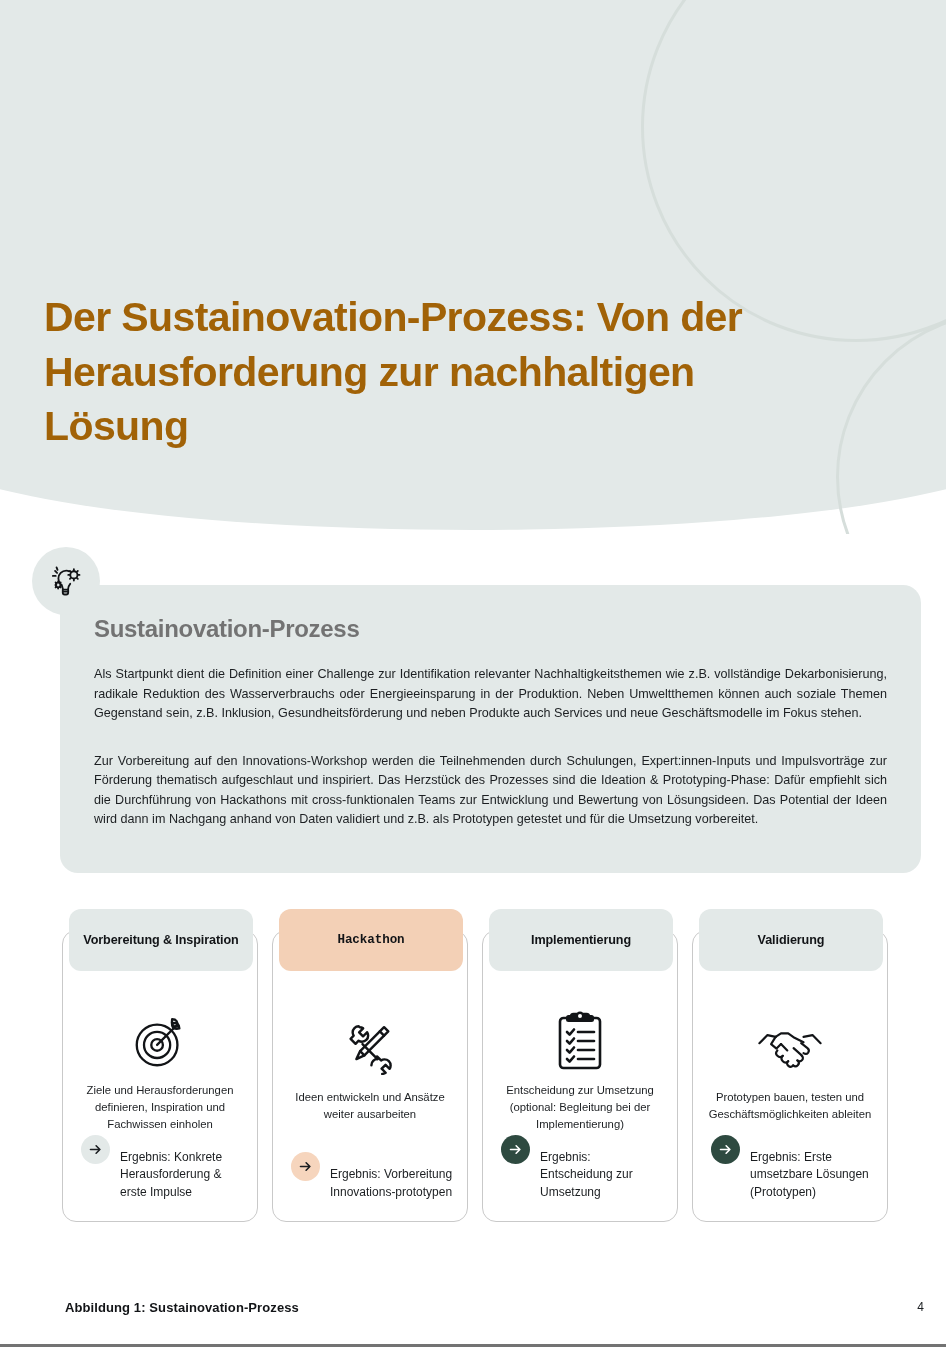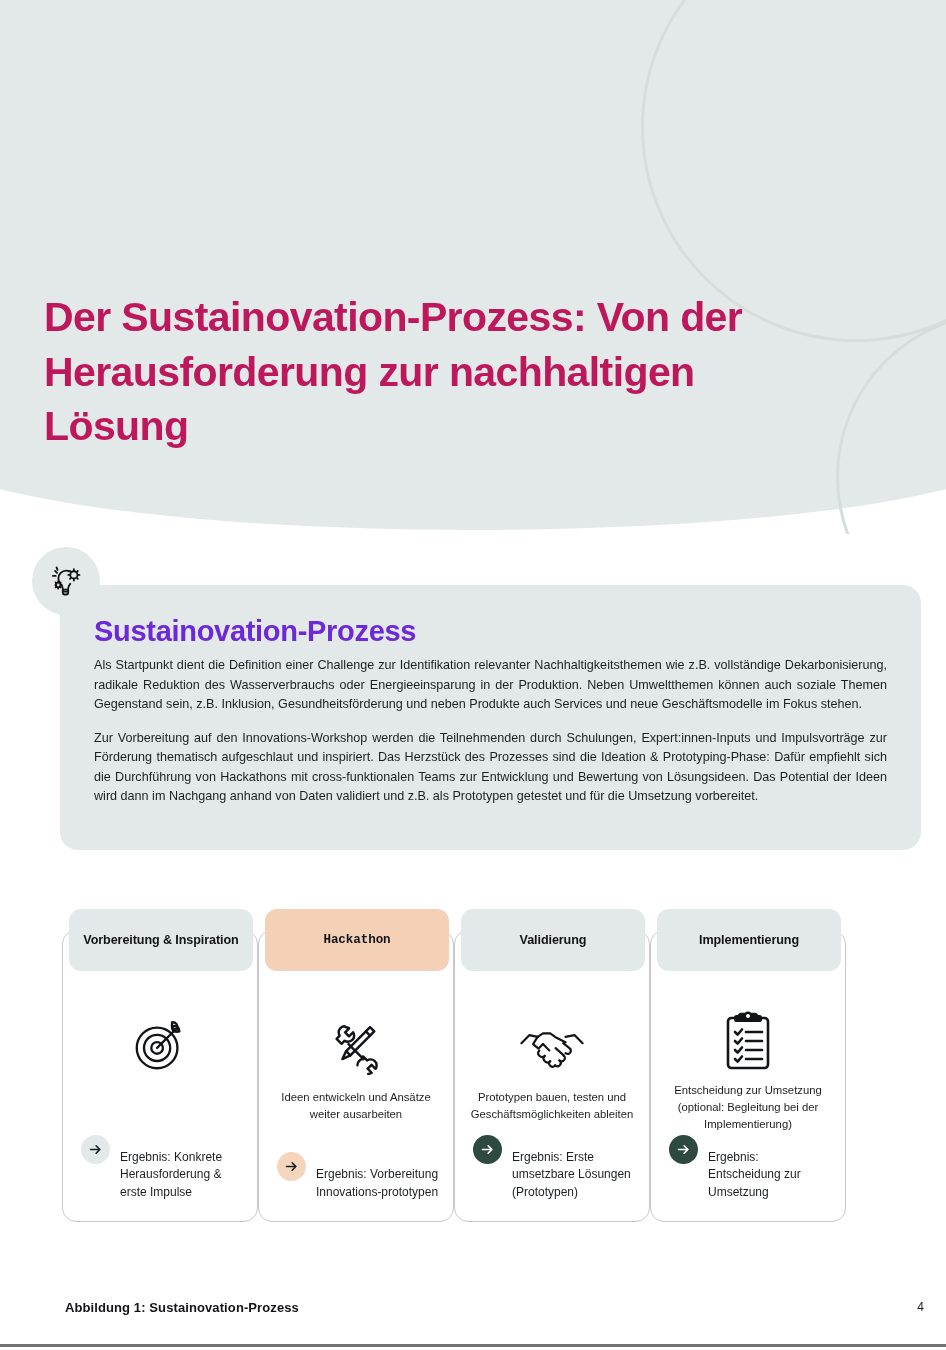--- a/index.html
+++ b/index.html
@@ -55,21 +55,21 @@
     height: 330px;
     border-radius: 50%;
     border: 3px solid #d6dedb;
   }
 
   .page-title {
     position: absolute;
     top: 290px;
     left: 44px;
     width: 800px;
-    color: #be185d;
+    color: #a16207;
     font-size: 41px;
     font-weight: bold;
     line-height: 1.33;
     letter-spacing: -0.6px;
   }
 
   
   .badge-icon {
     position: absolute;
     top: 547px;
@@ -90,42 +90,43 @@
     position: absolute;
     top: 585px;
     left: 60px;
     width: 861px;
     padding: 30px 34px 28px 34px;
     background: #e3e9e8;
     border-radius: 18px;
     z-index: 2;
   }
   .info-card h2 {
-    color: #6d28d9;
-    font-size: 29px;
+    color: #737373;
+    font-size: 24px;
     font-weight: bold;
     letter-spacing: -0.3px;
-    margin-bottom: 8px;
+    margin-bottom: 22px;
   }
   .info-card p {
     color: #1c1f22;
     font-size: 12.6px;
     line-height: 1.55;
     text-align: justify;
-    margin-bottom: 14px;
+    margin-bottom: 28px;
   }
   .info-card p:last-child { margin-bottom: 15px; }
 
   
   .process-row {
     position: absolute;
     top: 930px;
     left: 62px;
     width: 830px;
     display: flex;
+    gap: 14px;
   }
   .pcard {
     position: relative;
     width: 196px;
     height: 292px;
     background: #ffffff;
     border: 1px solid #c9c9c9;
     border-radius: 14px;
     padding: 72px 12px 16px 12px;
     display: flex;
@@ -268,20 +269,21 @@
       <div class="pcard-icon">
         <svg width="62" height="62" viewBox="0 0 64 64" fill="none" stroke="#121417" stroke-width="2.4" stroke-linecap="round" stroke-linejoin="round">
           <circle cx="29" cy="35" r="21"></circle>
           <circle cx="29" cy="35" r="13.5"></circle>
           <circle cx="29" cy="35" r="6"></circle>
           <path d="M29 35L49 15"></path>
           <path d="M44.5 8.5c-1 5 .5 8 5.5 7.5 .5-5-1-7.5-5.5-7.5z"></path>
           <path d="M52 18c-5 1-8-.5-7.5-5.5 5-.5 7.5 1 7.5 5.5z"></path>
         </svg>
       </div>
+      <div class="pcard-desc">Ziele und Herausforderungen definieren, Inspiration und Fachwissen einholen</div>
       <div class="pcard-result">
         <div class="result-arrow arrow-grey">
           <svg viewBox="0 0 24 24" fill="none" stroke="#1c1f22" stroke-width="2.6" stroke-linecap="round" stroke-linejoin="round">
             <path d="M4 12h15M13 6l6 6-6 6"></path>
           </svg>
         </div>
         <div class="result-text">Ergebnis: Konkrete Herausforderung &amp; erste Impulse</div>
       </div>
     </div>
 
@@ -299,20 +301,49 @@
         </svg>
       </div>
       <div class="pcard-desc">Ideen entwickeln und Ansätze weiter ausarbeiten</div>
       <div class="pcard-result">
         <div class="result-arrow arrow-peach">
           <svg viewBox="0 0 24 24" fill="none" stroke="#1c1f22" stroke-width="2.6" stroke-linecap="round" stroke-linejoin="round">
             <path d="M4 12h15M13 6l6 6-6 6"></path>
           </svg>
         </div>
         <div class="result-text">Ergebnis: Vorbereitung Innovations-prototypen</div>
+      </div>
+    </div>
+
+    <div class="pcard">
+      <div class="pcard-header tint-grey">Implementierung</div>
+      <div class="pcard-icon">
+        <svg width="56" height="64" viewBox="0 0 56 64" fill="none" stroke="#121417" stroke-width="2.6" stroke-linecap="round" stroke-linejoin="round">
+          <rect x="8" y="8" width="40" height="50" rx="3.5"></rect>
+          <path d="M19 8V6.5A2.5 2.5 0 0 1 21.5 4h13A2.5 2.5 0 0 1 37 6.5V8" fill="#121417"></path>
+          <rect x="14" y="5" width="28" height="7" rx="2.5" fill="#121417" stroke="none"></rect>
+          <circle cx="28" cy="6" r="3.2" fill="#ffffff" stroke="#121417" stroke-width="2.4"></circle>
+          <path d="M15 22l2.6 2.6L22 19.5"></path>
+          <path d="M26 22h16"></path>
+          <path d="M15 31l2.6 2.6L22 28.5"></path>
+          <path d="M26 31h16"></path>
+          <path d="M15 40l2.6 2.6L22 37.5"></path>
+          <path d="M26 40h16"></path>
+          <path d="M15 49l2.6 2.6L22 46.5"></path>
+          <path d="M26 49h16"></path>
+        </svg>
+      </div>
+      <div class="pcard-desc">Entscheidung zur Umsetzung (optional: Begleitung bei der Implementierung)</div>
+      <div class="pcard-result">
+        <div class="result-arrow arrow-green">
+          <svg viewBox="0 0 24 24" fill="none" stroke="#ffffff" stroke-width="2.6" stroke-linecap="round" stroke-linejoin="round">
+            <path d="M4 12h15M13 6l6 6-6 6"></path>
+          </svg>
+        </div>
+        <div class="result-text">Ergebnis: Entscheidung zur Umsetzung</div>
       </div>
     </div>
 
     <div class="pcard">
       <div class="pcard-header tint-grey">Validierung</div>
       <div class="pcard-icon">
         <svg width="72" height="62" viewBox="0 0 80 64" fill="none" stroke="#121417" stroke-width="2.4" stroke-linecap="round" stroke-linejoin="round">
           <path d="M6 30l9-9 9 2"></path>
           <path d="M74 30l-9-9-10 2"></path>
           <path d="M24 23l6-4h8l7 5 10 5"></path>
@@ -331,48 +362,19 @@
       <div class="pcard-result">
         <div class="result-arrow arrow-green">
           <svg viewBox="0 0 24 24" fill="none" stroke="#ffffff" stroke-width="2.6" stroke-linecap="round" stroke-linejoin="round">
             <path d="M4 12h15M13 6l6 6-6 6"></path>
           </svg>
         </div>
         <div class="result-text">Ergebnis: Erste umsetzbare Lösungen (Prototypen)</div>
       </div>
     </div>
 
-    <div class="pcard">
-      <div class="pcard-header tint-grey">Implementierung</div>
-      <div class="pcard-icon">
-        <svg width="56" height="64" viewBox="0 0 56 64" fill="none" stroke="#121417" stroke-width="2.6" stroke-linecap="round" stroke-linejoin="round">
-          <rect x="8" y="8" width="40" height="50" rx="3.5"></rect>
-          <path d="M19 8V6.5A2.5 2.5 0 0 1 21.5 4h13A2.5 2.5 0 0 1 37 6.5V8" fill="#121417"></path>
-          <rect x="14" y="5" width="28" height="7" rx="2.5" fill="#121417" stroke="none"></rect>
-          <circle cx="28" cy="6" r="3.2" fill="#ffffff" stroke="#121417" stroke-width="2.4"></circle>
-          <path d="M15 22l2.6 2.6L22 19.5"></path>
-          <path d="M26 22h16"></path>
-          <path d="M15 31l2.6 2.6L22 28.5"></path>
-          <path d="M26 31h16"></path>
-          <path d="M15 40l2.6 2.6L22 37.5"></path>
-          <path d="M26 40h16"></path>
-          <path d="M15 49l2.6 2.6L22 46.5"></path>
-          <path d="M26 49h16"></path>
-        </svg>
-      </div>
-      <div class="pcard-desc">Entscheidung zur Umsetzung (optional: Begleitung bei der Implementierung)</div>
-      <div class="pcard-result">
-        <div class="result-arrow arrow-green">
-          <svg viewBox="0 0 24 24" fill="none" stroke="#ffffff" stroke-width="2.6" stroke-linecap="round" stroke-linejoin="round">
-            <path d="M4 12h15M13 6l6 6-6 6"></path>
-          </svg>
-        </div>
-        <div class="result-text">Ergebnis: Entscheidung zur Umsetzung</div>
-      </div>
-    </div>
-
   </div>
 
   <div class="figure-caption">Abbildung 1: Sustainovation-Prozess</div>
   <div class="page-number">4</div>
   <div class="footer-rule"></div>
 
 </div>
 
 </body></html>

